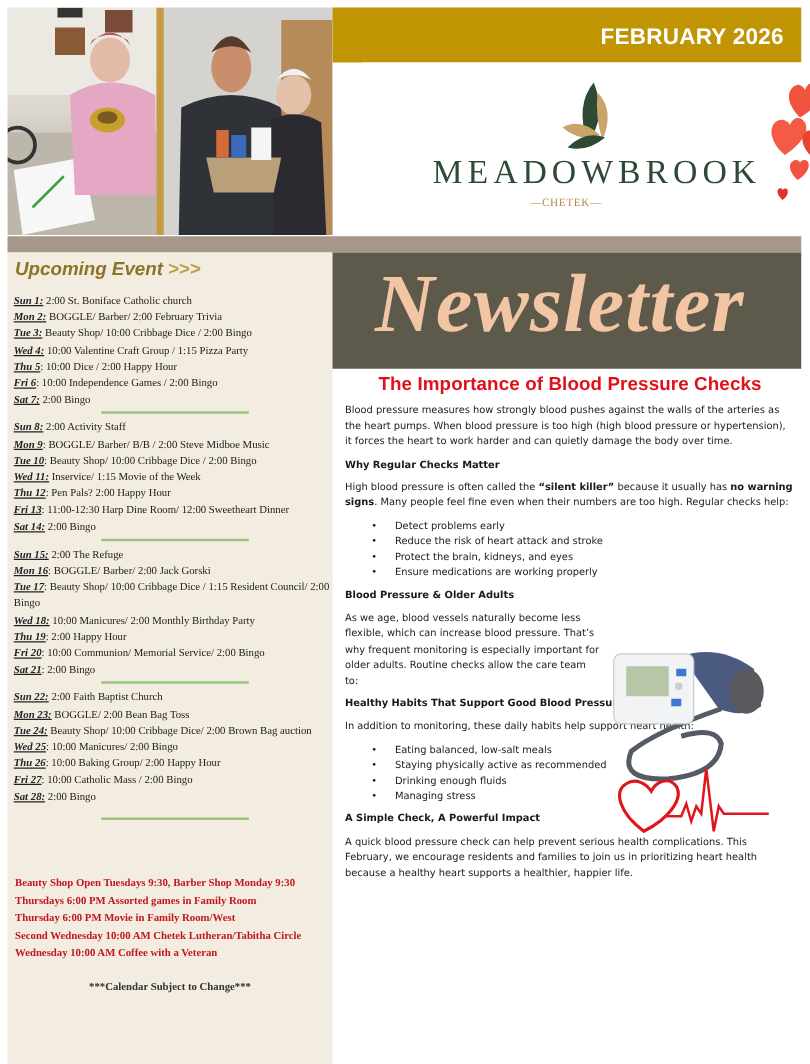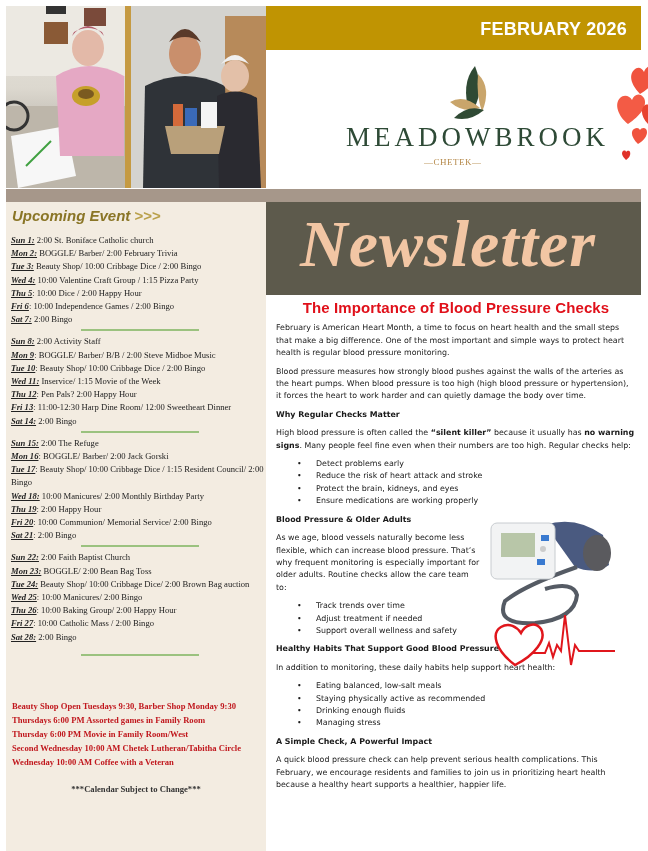--- a/index.html
+++ b/index.html
@@ -165,37 +165,31 @@
   </div>
   <div class="disclaimer">***Calendar Subject to Change***</div>
 </div>
 
 <div class="news-banner">
   <span class="news-title">Newsletter</span>
 </div>
 
 <div class="article">
   <div class="art-title">The Importance of Blood Pressure Checks</div>
-  <p>February is American Heart Month, a time to focus on heart health and the small steps that make a big difference. One of the most important and simple ways to protect heart health is regular blood pressure monitoring.</p>
   <p>Blood pressure measures how strongly blood pushes against the walls of the arteries as the heart pumps. When blood pressure is too high (high blood pressure or hypertension), it forces the heart to work harder and can quietly damage the body over time.</p>
   <h3>Why Regular Checks Matter</h3>
   <p><span>High blood pressure is often called the </span><b>“silent killer”</b><span> because it usually has </span><b>no warning signs</b><span>. Many people feel fine even when their numbers are too high. Regular checks help:</span></p>
   <ul>
     <li>Detect problems early</li>
     <li>Reduce the risk of heart attack and stroke</li>
     <li>Protect the brain, kidneys, and eyes</li>
     <li>Ensure medications are working properly</li>
   </ul>
   <h3>Blood Pressure &amp; Older Adults</h3>
   <p class="narrow">As we age, blood vessels naturally become less flexible, which can increase blood pressure. That’s why frequent monitoring is especially important for older adults. Routine checks allow the care team to:</p>
-  <ul>
-    <li>Track trends over time</li>
-    <li>Adjust treatment if needed</li>
-    <li>Support overall wellness and safety</li>
-  </ul>
   <h3>Healthy Habits That Support Good Blood Pressure</h3>
   <p>In addition to monitoring, these daily habits help support heart health:</p>
   <ul>
     <li>Eating balanced, low-salt meals</li>
     <li>Staying physically active as recommended</li>
     <li>Drinking enough fluids</li>
     <li>Managing stress</li>
   </ul>
   <h3>A Simple Check, A Powerful Impact</h3>
   <p>A quick blood pressure check can help prevent serious health complications. This February, we encourage residents and families to join us in prioritizing heart health because a healthy heart supports a healthier, happier life.</p>

